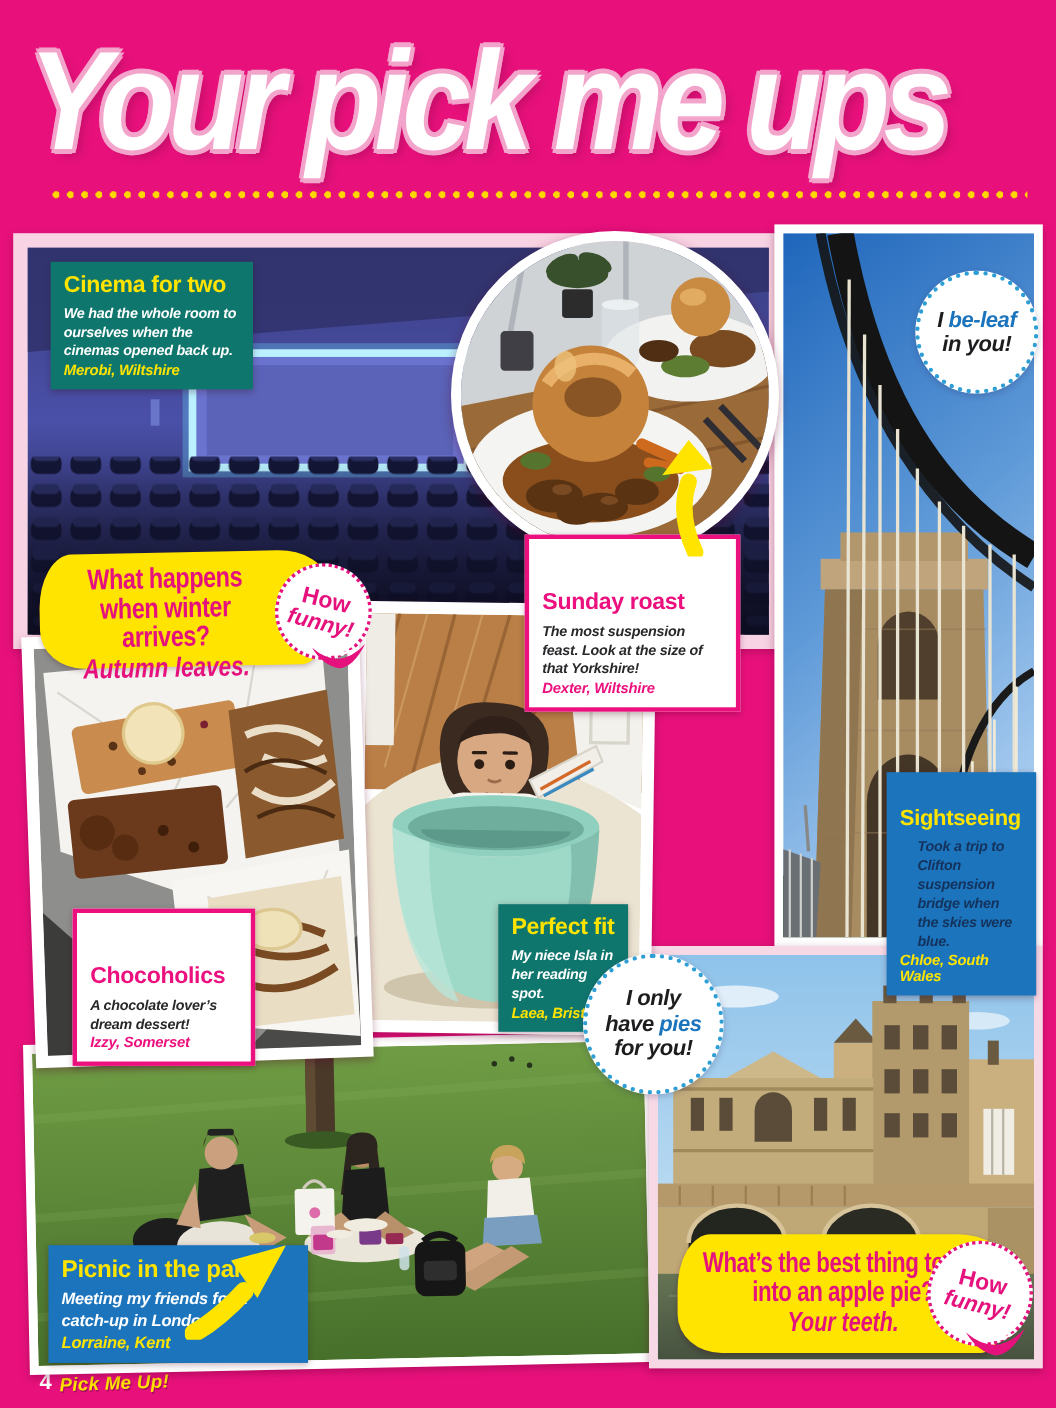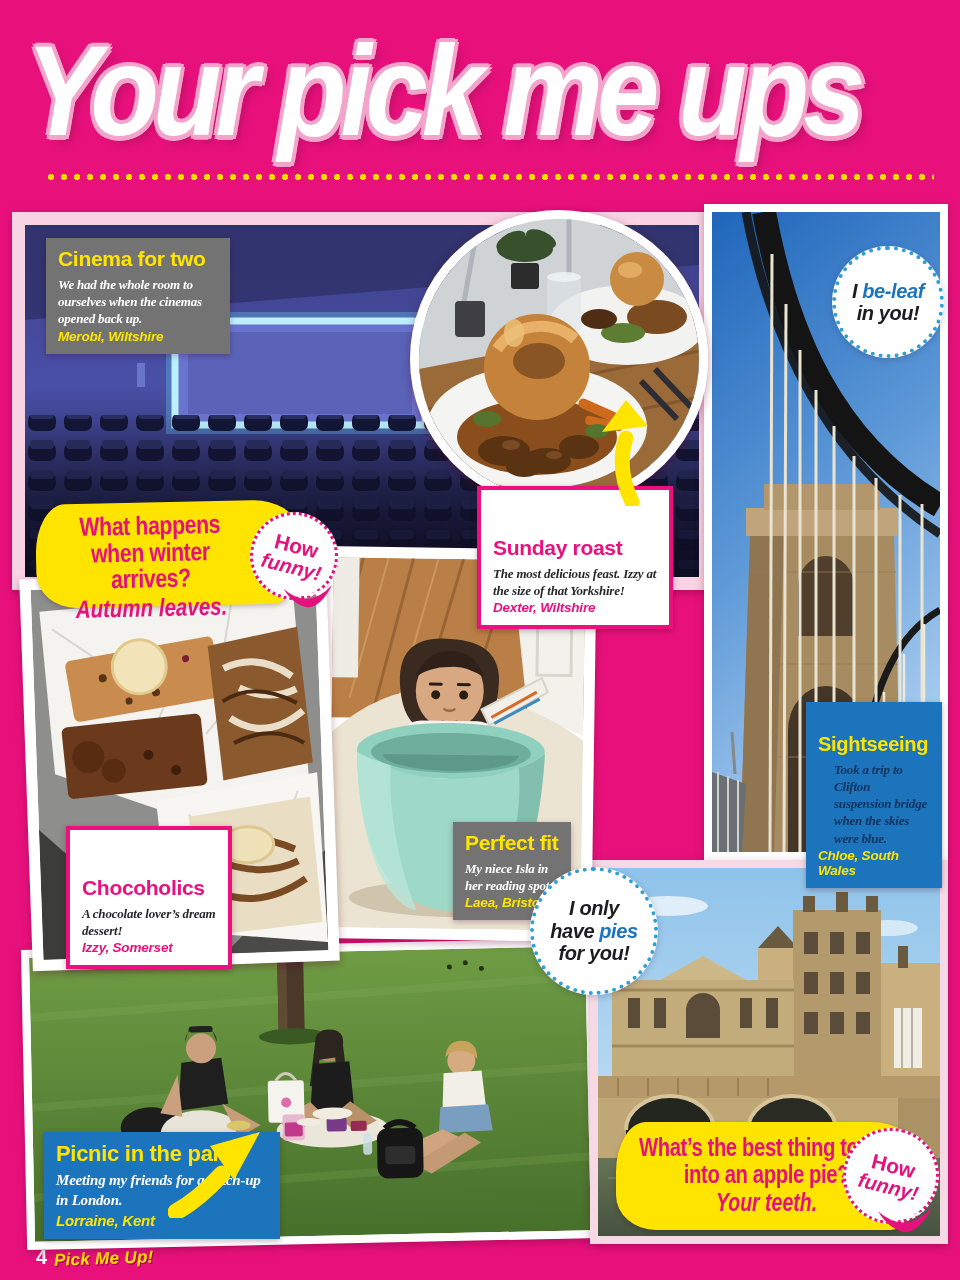--- a/index.html
+++ b/index.html
@@ -29,23 +29,23 @@
   .ph-cinema{left:12px; top:212px; width:700px; height:378px; padding:13px; box-sizing:border-box; background:#f8d3e3; z-index:5;}
   .ph-bridge{left:704px; top:204px; width:244px; height:656px; padding:8px; box-sizing:border-box; background:#ffffff; z-index:6;}
   .ph-roast{left:410px; top:210px; width:298px; height:298px; border-radius:50%; border:9px solid #fff; box-sizing:border-box; overflow:hidden; z-index:20; box-shadow:0 3px 10px rgba(90,0,45,.4);}
   .ph-choc{left:26px; top:574px; width:307px; height:392px; padding:11px; box-sizing:border-box; background:#ffffff; transform:rotate(-2deg); z-index:15;}
   .ph-kid{left:320px; top:548px; width:274px; height:392px; padding:11px; box-sizing:border-box; background:#ffffff; transform:rotate(.8deg); z-index:14;}
   .ph-picnic{left:24px; top:944px; width:572px; height:300px; padding:8px; box-sizing:border-box; background:#ffffff; transform:rotate(-1.2deg); z-index:10;}
   .ph-bath{left:590px; top:860px; width:358px; height:384px; padding:8px; box-sizing:border-box; background:#f7d9e6; z-index:12;}
   
   .cap{position:absolute; box-sizing:border-box; padding:10px 12px; z-index:40; box-shadow:0 2px 6px rgba(60,0,30,.3);}
   .cap-title{font-weight:800; font-size:21px; line-height:1.05; margin:0 0 6px 0; letter-spacing:-.3px;}
-  .cap-body{font-style:italic; font-weight:700; font-size:13px; line-height:1.32; letter-spacing:-.2px;font-family:Liberation Serif, serif;}
+  .cap-body{font-style:italic; font-weight:700; font-size:13px; line-height:1.32; letter-spacing:-.2px;}
   .cap-credit{font-style:italic; font-weight:700; font-size:13.5px; margin-top:1px; letter-spacing:-.2px;}
-  .cap-pink{background:#737373;}
+  .cap-pink{background:#0f766e;}
   .cap-pink .cap-title{color:#ffe400;}
   .cap-pink .cap-body{color:#ffffff;}
   .cap-pink .cap-credit{color:#ffe400;}
   .cap-white{background:#ffffff; border:4px solid #ec0f7e;}
   .cap-white .cap-title{color:#ec0f7e;margin-top:37px;}
   .cap-white .cap-body{color:#29272a;}
   .cap-white .cap-credit{color:#ec0f7e;}
   .cap-blue{background:#1b74bc;}
   .cap-blue .cap-title{color:#ffe400;}
   .cap-blue .cap-body{color:#ffffff;}
@@ -521,21 +521,21 @@
   </div>
 
   <div class="cap cap-pink" id="cap-cinema">
     <div class="cap-title">Cinema for two</div>
     <div class="cap-body">We had the whole room to ourselves when the cinemas opened back up.</div>
     <div class="cap-credit">Merobi, Wiltshire</div>
   </div>
 
   <div class="cap cap-white" id="cap-roast">
     <div class="cap-title">Sunday roast</div>
-    <div class="cap-body">The most delicious feast. Izzy at the size of that Yorkshire!</div>
+    <div class="cap-body">The most suspension feast. Look at the size of that Yorkshire!</div>
     <div class="cap-credit">Dexter, Wiltshire</div>
   </div>
 
   <div class="cap cap-white" id="cap-choc">
     <div class="cap-title">Chocoholics</div>
     <div class="cap-body">A chocolate lover’s dream dessert!</div>
     <div class="cap-credit">Izzy, Somerset</div>
   </div>
 
   <div class="cap cap-pink" id="cap-fit">

